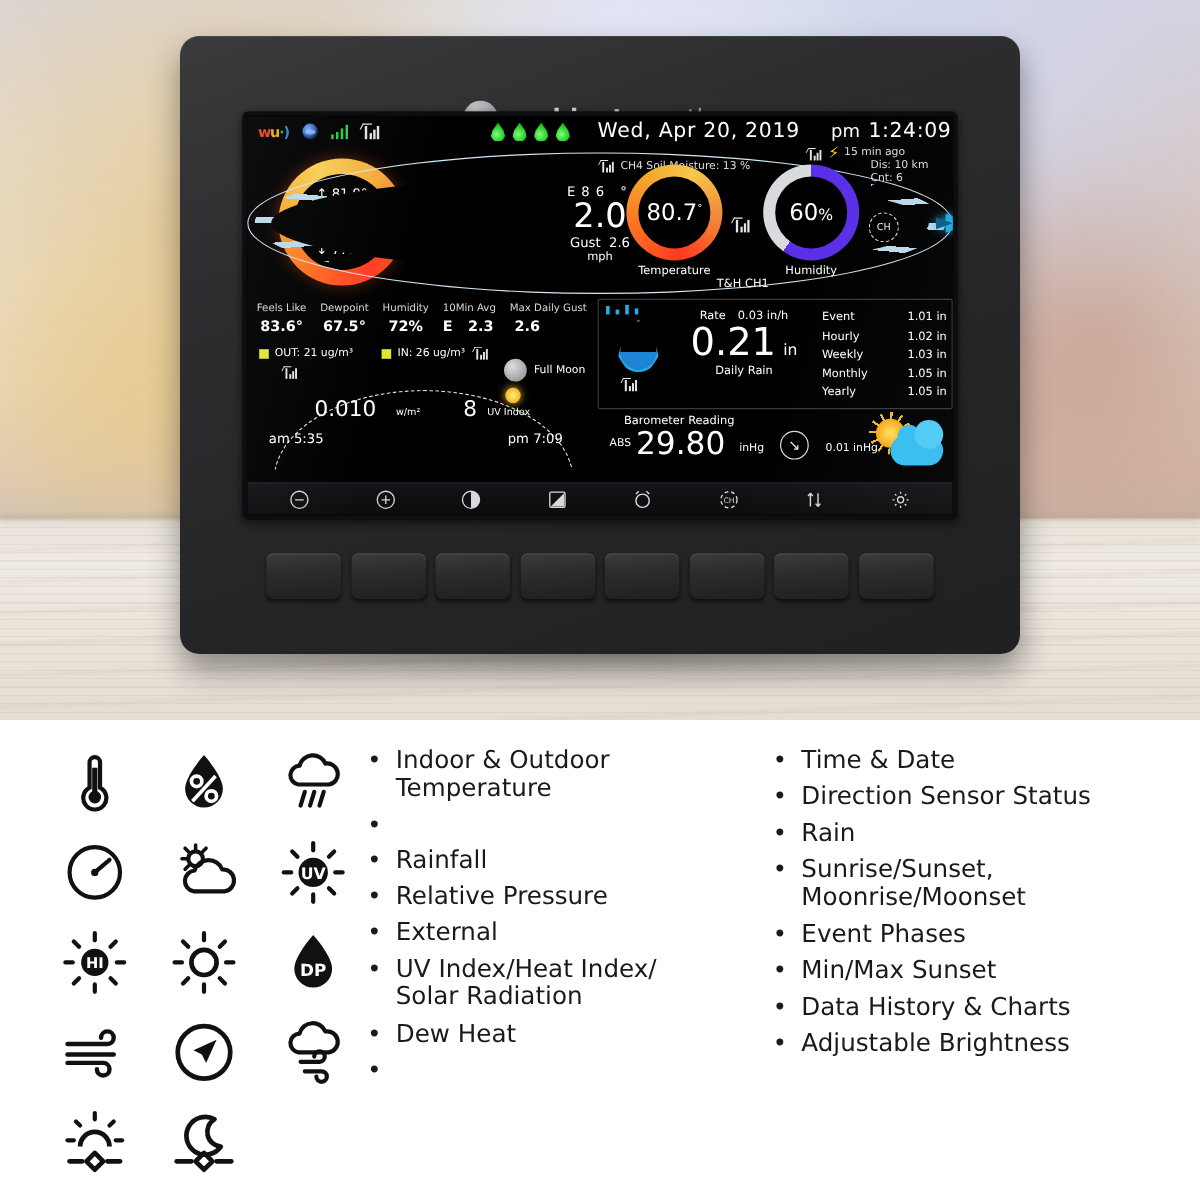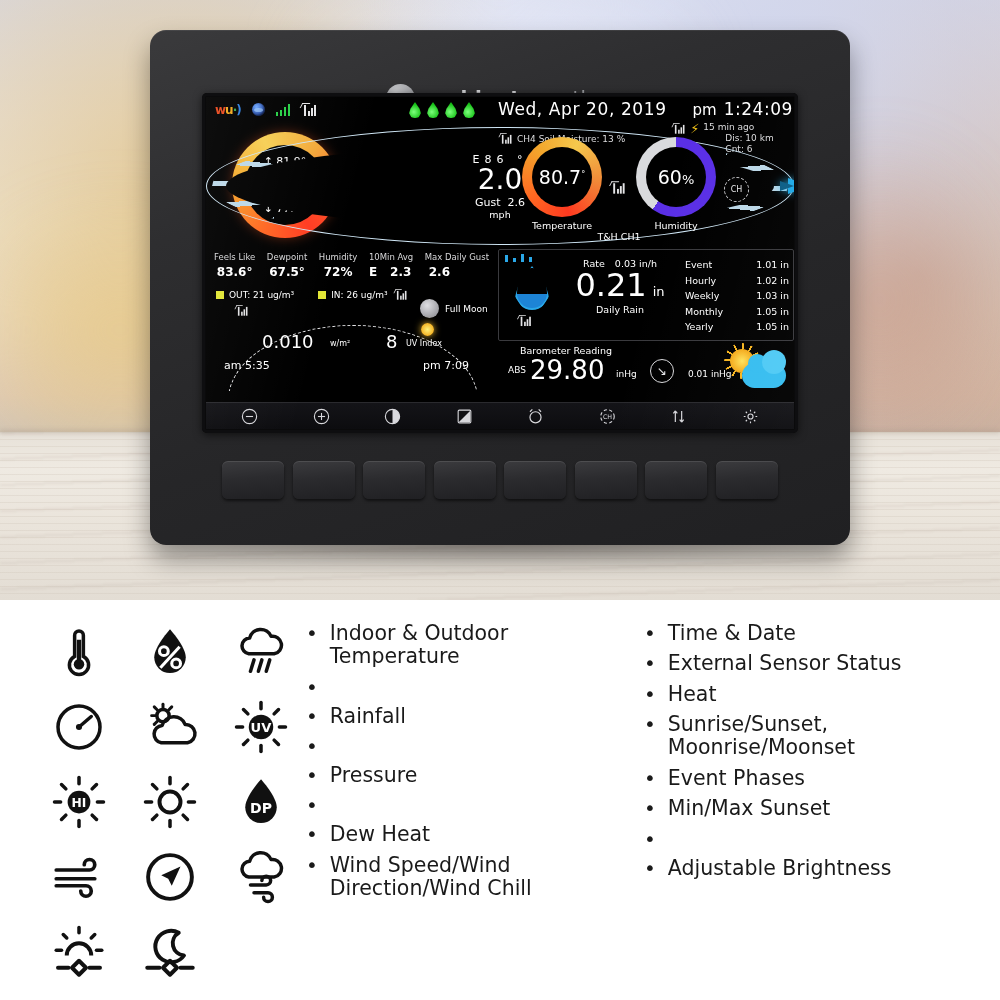--- a/index.html
+++ b/index.html
@@ -813,64 +813,66 @@
         </div>
       <div class="feat">
           <span class="dot">•</span>
         </div>
       <div class="feat">
           <span class="dot">•</span>
           <span class="txt">Rainfall</span>
         </div>
       <div class="feat">
           <span class="dot">•</span>
-        </div>
-      <div class="feat">
-          <span class="dot">•</span>
-          <span class="txt">Pressure</span>
-        </div>
-      <div class="feat">
-          <span class="dot">•</span>
+          <span class="txt">Relative Pressure</span>
+        </div>
+      <div class="feat">
+          <span class="dot">•</span>
+          <span class="txt">External</span>
+        </div>
+      <div class="feat">
+          <span class="dot">•</span>
+          <span class="txt">UV Index/Heat Index/ Solar Radiation</span>
         </div>
       <div class="feat">
           <span class="dot">•</span>
           <span class="txt">Dew Heat</span>
         </div>
       <div class="feat">
           <span class="dot">•</span>
-          <span class="txt">Wind Speed/Wind Direction/Wind Chill</span>
         </div>
     </div>
     <div class="col col-b">
       <div class="feat">
           <span class="dot">•</span>
           <span class="txt">Time &amp; Date</span>
         </div>
       <div class="feat">
           <span class="dot">•</span>
-          <span class="txt">External Sensor Status</span>
-        </div>
-      <div class="feat">
-          <span class="dot">•</span>
-          <span class="txt">Heat</span>
+          <span class="txt">Direction Sensor Status</span>
+        </div>
+      <div class="feat">
+          <span class="dot">•</span>
+          <span class="txt">Rain</span>
         </div>
       <div class="feat">
           <span class="dot">•</span>
           <span class="txt">Sunrise/Sunset, Moonrise/Moonset</span>
         </div>
       <div class="feat">
           <span class="dot">•</span>
           <span class="txt">Event Phases</span>
         </div>
       <div class="feat">
           <span class="dot">•</span>
           <span class="txt">Min/Max Sunset</span>
         </div>
       <div class="feat">
           <span class="dot">•</span>
+          <span class="txt">Data History &amp; Charts</span>
         </div>
       <div class="feat">
           <span class="dot">•</span>
           <span class="txt">Adjustable Brightness</span>
         </div>
     </div>
   </div>
 </div>
 
 </body></html>

